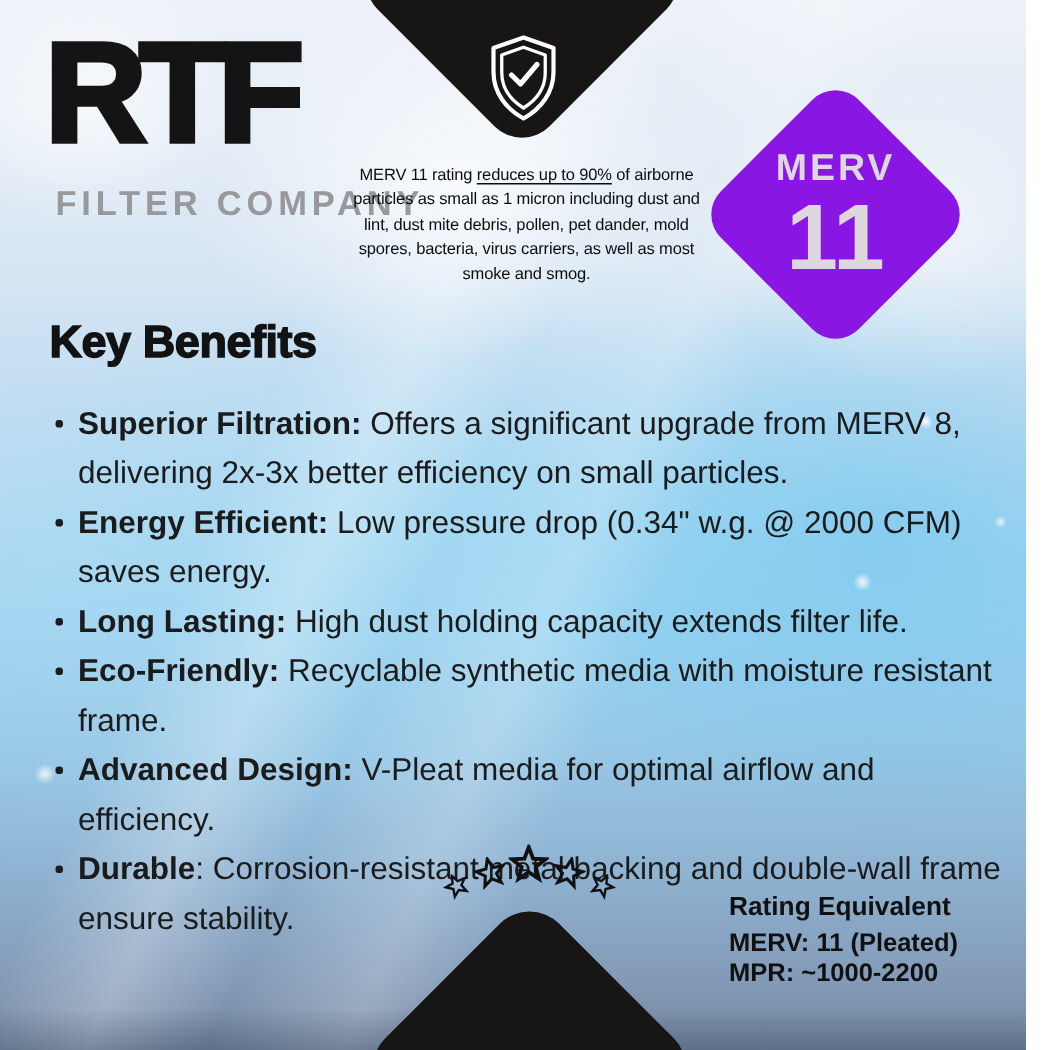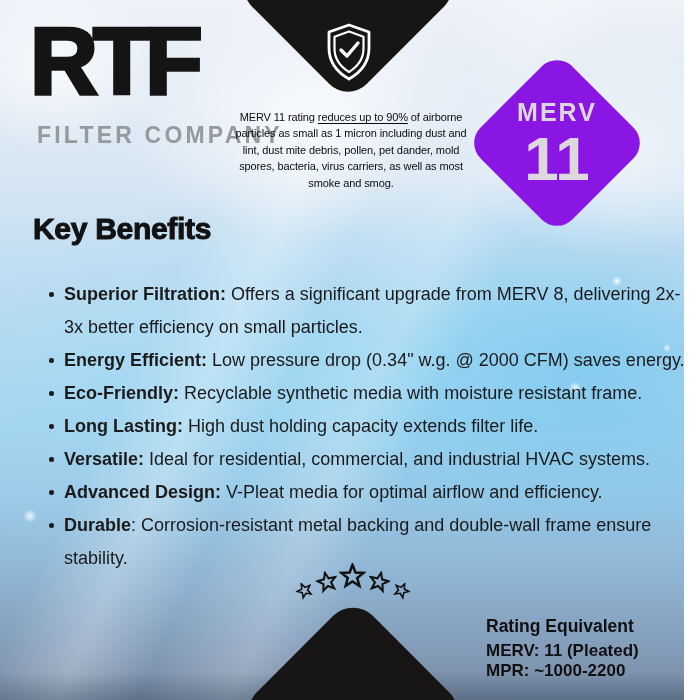--- a/index.html
+++ b/index.html
@@ -62,42 +62,42 @@
   .merv-value { font-size:62px; font-weight:bold; line-height:0.92; margin-top:3px; }
 
   
   .kb-title {
     position:absolute; left:33px; top:212px;
     font-size:30px; font-weight:bold; color:#121212;
     -webkit-text-stroke:1px #121212; letter-spacing:-0.3px;
   }
   .kb-list {
     position:absolute; left:35px; top:266px; width:640px;
-    margin:12px; padding:0; list-style:none;
-    font-size:18px; line-height:33px; color:#1b1b1b;
+    margin:0; padding:0; list-style:none;
+    font-size:21px; line-height:33px; color:#1b1b1b;
   }
   .kb-list li { position:relative; padding-left:17px; }
   .kb-list li .dot {
     position:absolute; left:2px; top:14px; width:4.5px; height:4.5px;
     border-radius:50%; background:#1b1b1b;
   }
   .kb-list b { font-weight:bold; }
 
   
   .star { position:absolute; }
   .bottom-ribbon {
     position:absolute; left:271px; top:630px; width:164px; height:164px;
     background:#171614; transform:rotate(45deg); border-radius:28px;
   }
 
   
   .rating {
     position:absolute; left:486px; top:594px; color:#101010;
   }
-  .rating-title { font-size:17.5px; font-weight:bold; margin-bottom:4px;margin-top:22px; }
+  .rating-title { font-size:17.5px; font-weight:bold; margin-bottom:4px; }
   .rating-line { font-size:17px; line-height:19.5px;font-weight:bold; }
 </style>
 </head>
 <body>
 
 <div id="canvas">
 
   <div>
     <div class="logo-text">RTF</div>
     <div class="logo-tagline">FILTER COMPANY</div>
@@ -118,23 +118,22 @@
     <div class="merv-inner">
       <div class="merv-label">MERV</div>
       <div class="merv-value">11</div>
     </div>
   </div>
 
   <div class="kb-title">Key Benefits</div>
   <ul class="kb-list">
     <li><span class="dot"></span><b>Superior Filtration:</b><span> Offers a significant upgrade from MERV 8, delivering 2x-3x better efficiency on small particles.</span></li>
     <li><span class="dot"></span><b>Energy Efficient:</b><span> Low pressure drop (0.34" w.g. @ 2000 CFM) saves energy.</span></li>
+    <li><span class="dot"></span><b>Long Lasting:</b><span> High dust holding capacity extends filter life.</span></li>
     <li><span class="dot"></span><b>Eco-Friendly:</b><span> Recyclable synthetic media with moisture resistant frame.</span></li>
-    <li><span class="dot"></span><b>Long Lasting:</b><span> High dust holding capacity extends filter life.</span></li>
-    <li><span class="dot"></span><b>Versatile:</b><span> Ideal for residential, commercial, and industrial HVAC systems.</span></li>
     <li><span class="dot"></span><b>Advanced Design:</b><span> V-Pleat media for optimal airflow and efficiency.</span></li>
     <li><span class="dot"></span><b>Durable</b><span>: Corrosion-resistant metal backing and double-wall frame ensure stability.</span></li>
   </ul>
 
   <div>
     <svg class="star" style="left:296px; top:582px; transform:rotate(-26deg);" width="17" height="17" viewBox="0 0 30 30">
         <polygon points="15,2 18.23,10.55 27.36,10.98 20.23,16.7 22.64,25.52 15,20.5 7.36,25.52 9.77,16.7 2.64,10.98 11.77,10.55" fill="none" stroke="#111111" stroke-width="2.8"></polygon>
       </svg>
     <svg class="star" style="left:316px; top:571px; transform:rotate(-13deg);" width="22" height="22" viewBox="0 0 30 30">
         <polygon points="15,2 18.23,10.55 27.36,10.98 20.23,16.7 22.64,25.52 15,20.5 7.36,25.52 9.77,16.7 2.64,10.98 11.77,10.55" fill="none" stroke="#111111" stroke-width="2.8"></polygon>

